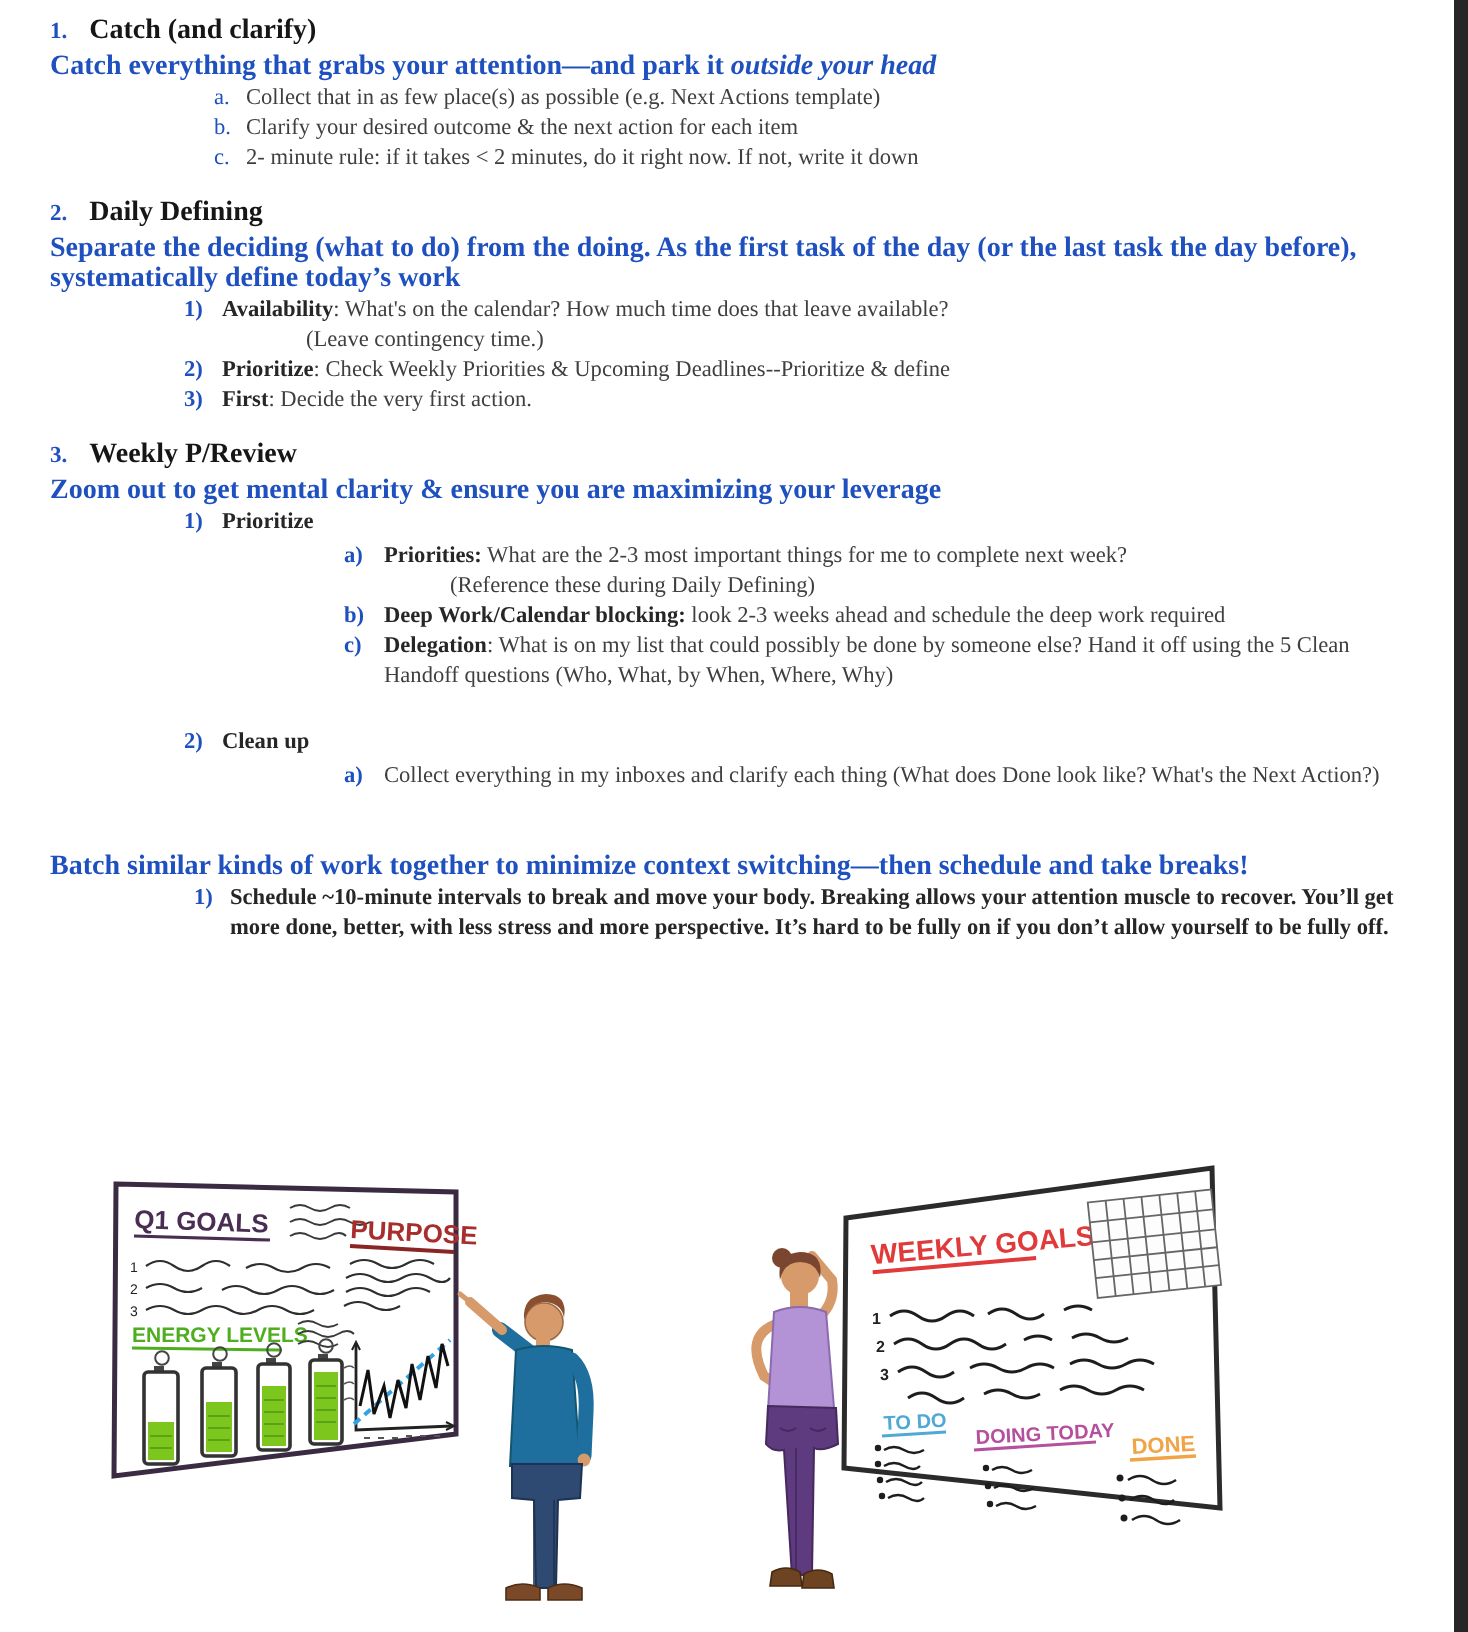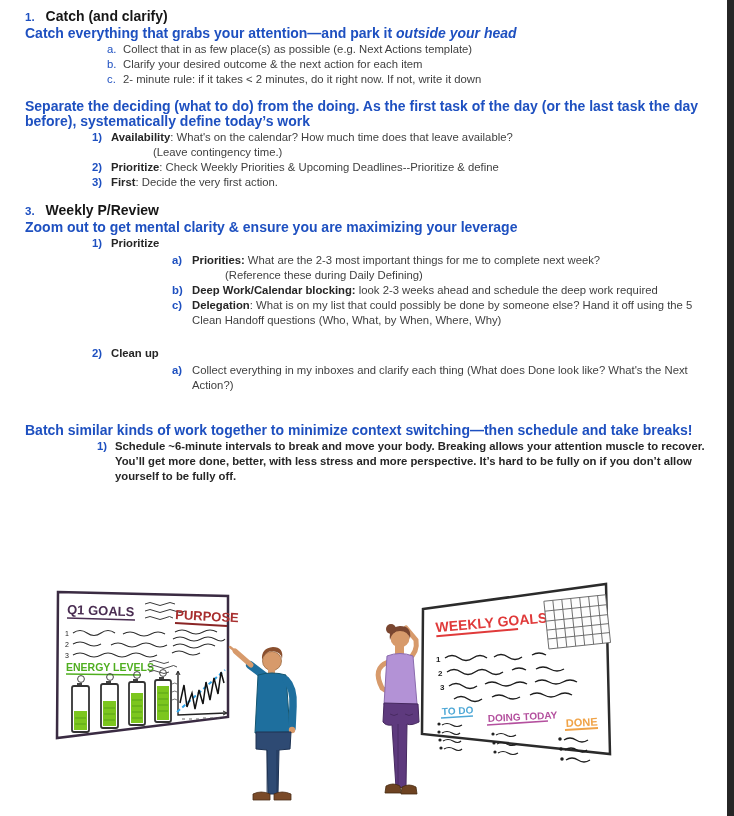--- a/index.html
+++ b/index.html
@@ -12,21 +12,21 @@
     overflow:hidden;
   }
   .page-edge {
     position:absolute; top:0; right:0; width:7px; height:816px;
     background:#262626;
   }
   .content { position:absolute; top:8px; left:25px; width:688px; }
 
   .doc-title { color:#1EA24B; font-size:17px; font-weight:bold; letter-spacing:.2px; margin-bottom:13px; }
 
-  .sec { margin-bottom:12px; }
+  .sec { margin-bottom:12px;font-family:Liberation Serif, serif; }
   .sec-head { font-size:14px; font-weight:bold; color:#161616; margin-bottom:2px; }
   .hnum { color:#1E50C0; font-size:11.5px; margin-right:11px; font-weight:bold; }
   .subtitle { color:#1E50C0; font-weight:bold; font-size:14px; line-height:15px; margin-bottom:1px; }
 
   .row { display:flex; font-size:11.3px; line-height:15px; }
   .marker { flex:none; }
   .txt { flex:1; }
   .b { font-weight:bold; }
   .it { font-style:italic; }
   .blue { color:#1E50C0; }
@@ -68,20 +68,21 @@
         <span class="marker blue">b.</span>
         <div class="txt">Clarify your desired outcome &amp; the next action for each item</div>
       </div>
     <div class="row ind-a">
         <span class="marker blue">c.</span>
         <div class="txt">2- minute rule: if it takes &lt; 2 minutes, do it right now. If not, write it down</div>
       </div>
   </div>
 
   <div class="sec">
+    <div class="sec-head"><span class="hnum">2.</span><span>Daily Defining</span></div>
     <div class="subtitle">Separate the deciding (what to do) from the doing. As the first task of the day (or the last task the day before), systematically define today’s work</div>
     <div class="row ind-1">
       <span class="marker blue b">1)</span>
       <div class="txt"><span class="b dk">Availability</span><span>: What's on the calendar? How much time does that leave available?</span><div class="cont">(Leave contingency time.)</div></div>
     </div>
     <div class="row ind-1">
       <span class="marker blue b">2)</span>
       <div class="txt"><span class="b dk">Prioritize</span><span>: Check Weekly Priorities &amp; Upcoming Deadlines--Prioritize &amp; define</span></div>
     </div>
     <div class="row ind-1">
@@ -116,21 +117,21 @@
     <div class="row ind-2" style="margin-top:2px">
       <span class="marker blue b">a)</span>
       <div class="txt">Collect everything in my inboxes and clarify each thing (What does Done look like? What's the Next Action?)</div>
     </div>
   </div>
 
   <div class="sec sec-bonus">
     <div class="subtitle">Batch similar kinds of work together to minimize context switching—then schedule and take breaks!</div>
     <div class="row ind-b">
       <span class="marker blue b">1)</span>
-      <div class="txt">Schedule ~6-minute intervals to break and move your body. Breaking allows your attention muscle to recover. You’ll get more done, better, with less stress and more perspective. It’s hard to be fully on if you don’t allow yourself to be fully off.</div>
+      <div class="txt">Schedule ~10-minute intervals to break and move your body. Breaking allows your attention muscle to recover. You’ll get more done, better, with less stress and more perspective. It’s hard to be fully on if you don’t allow yourself to be fully off.</div>
     </div>
   </div>
 
 </div>
 
 <div class="illustrations">
 
   <div class="illu-left">
   <svg width="262" height="228" viewBox="0 0 262 228">
 

